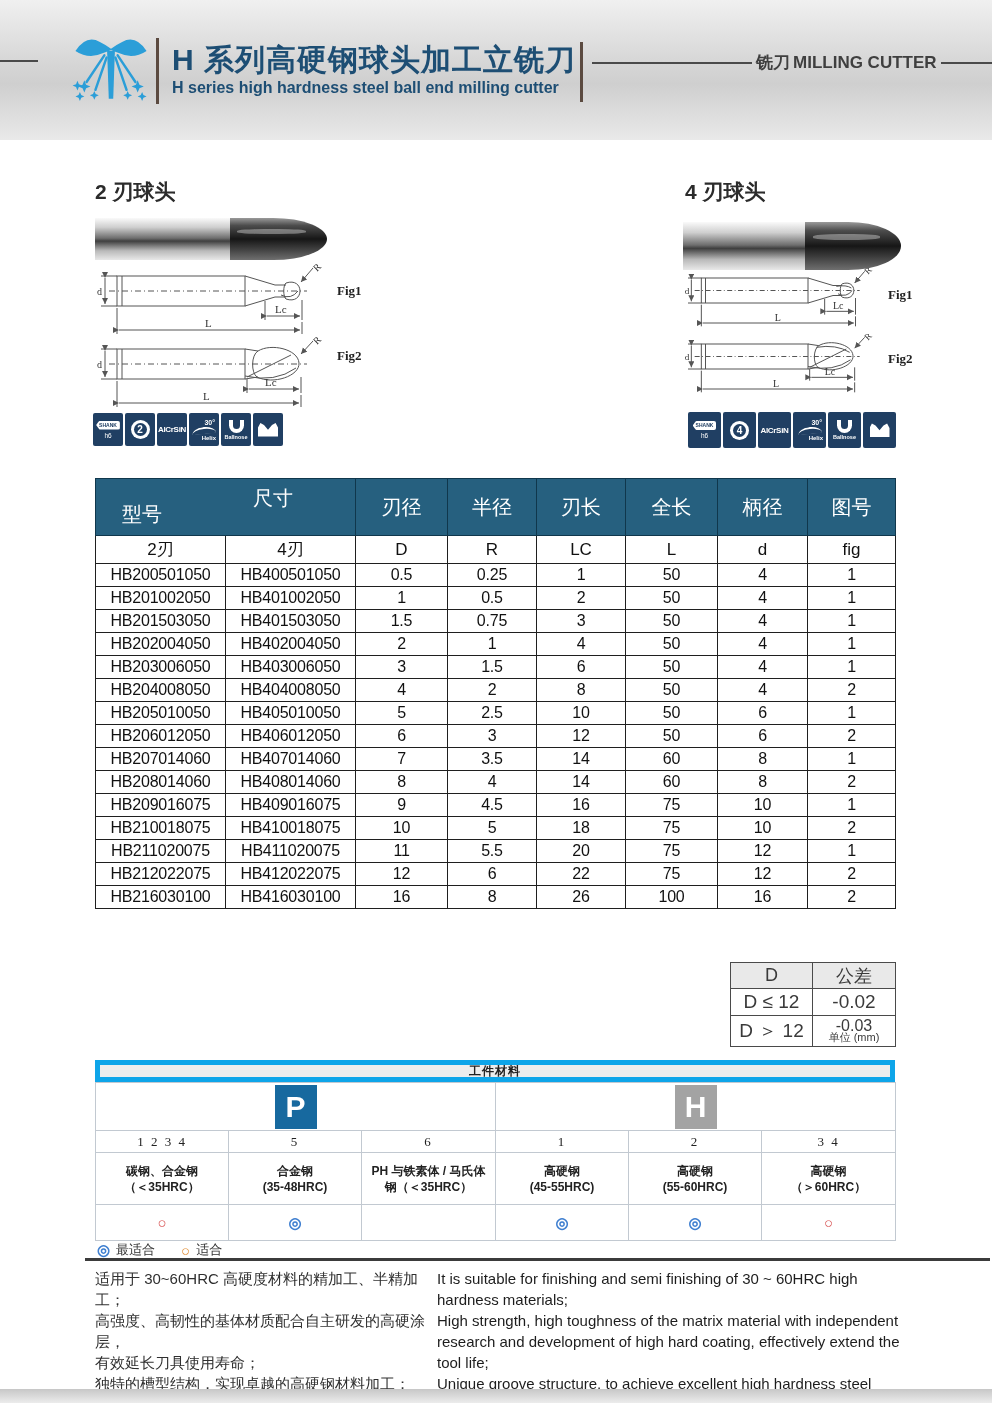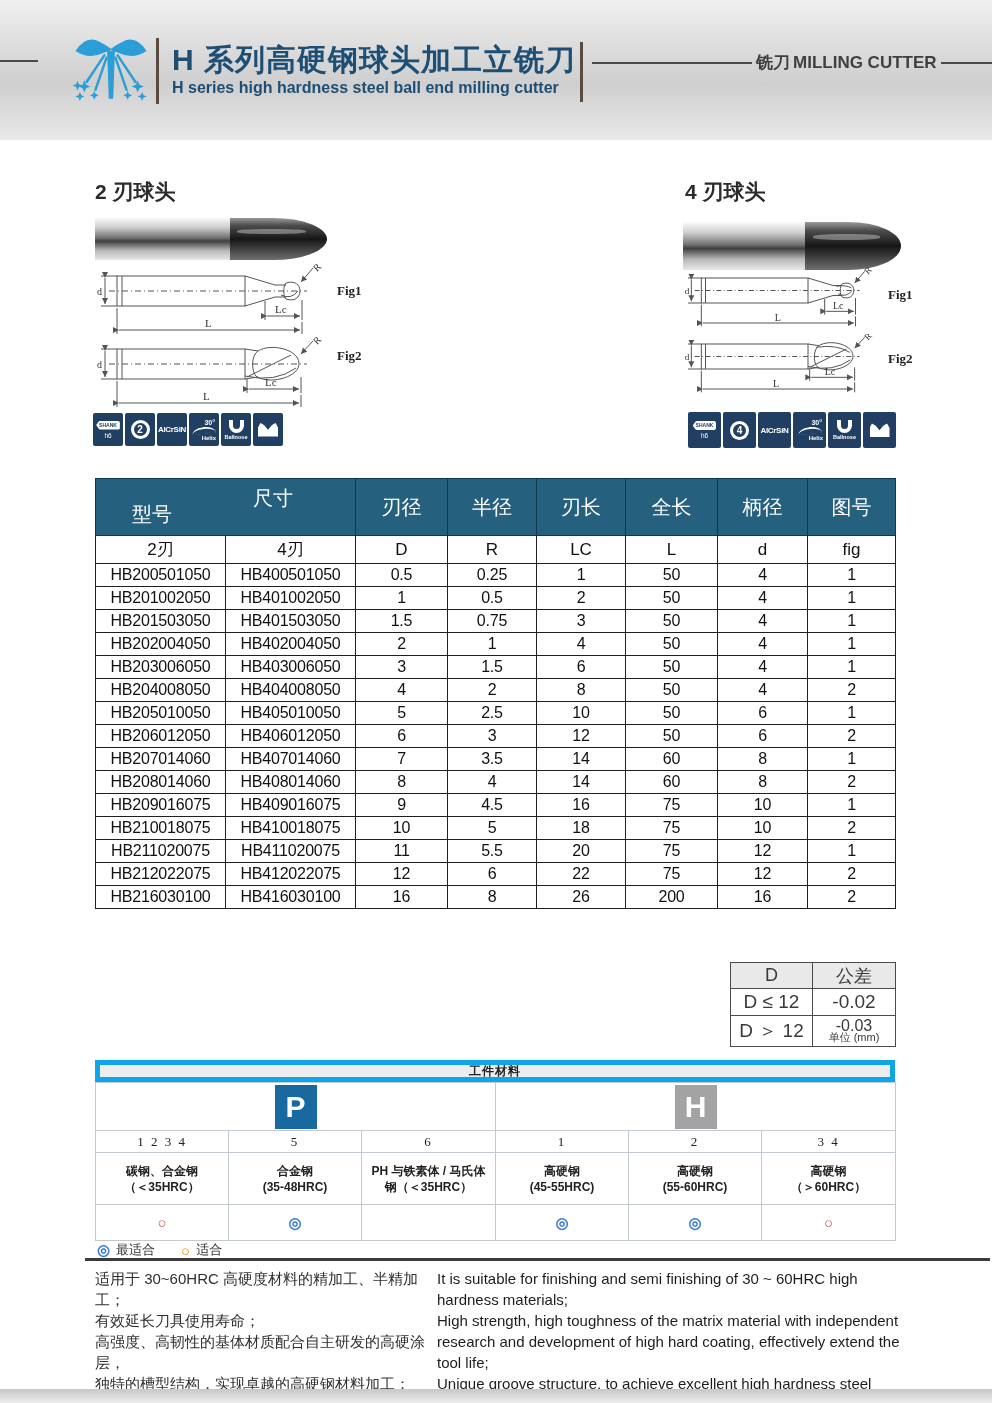--- a/index.html
+++ b/index.html
@@ -49,21 +49,21 @@
   .b-ballword { font-size:5.5px; font-weight:700; }
   .b-profile { width:20px; height:14px; background:#fff; clip-path:polygon(0 100%,0 35%,12% 4%,30% 18%,50% 52%,70% 18%,88% 4%,100% 35%,100% 100%); }
 
   
   .spec-wrap { position:absolute; left:95px; top:478px; }
   table.spec { border-collapse:collapse; table-layout:fixed; width:800px; }
   table.spec td, table.spec th { border:1px solid #1f1f1f; text-align:center; padding:0; overflow:hidden; white-space:nowrap; }
   table.spec thead th { height:57px; background:#26607f; color:#fff; font-size:20px; font-weight:400; border-color:#10374c; }
   th.diag { position:relative; background:#26607f;
     background-image:linear-gradient(to top right, rgba(0,0,0,0) calc(50% - 1px), #fff calc(50% - 1px), #fff calc(50% + 1px), rgba(0,0,0,0) calc(50% + 1px)); }
-  th.diag .tl { position:absolute; left:26px; bottom:7px; font-size:20px; font-weight:400;margin-left:10px; }
+  th.diag .tl { position:absolute; left:26px; bottom:7px; font-size:20px; font-weight:400; }
   th.diag .tr { position:absolute; right:62px; top:6px; font-size:20px; font-weight:400; }
   tr.subhead td { height:28px; font-size:17px; color:#111; font-weight:400; }
   tbody.data td { height:22px; font-size:16px; color:#111; line-height:22px; letter-spacing:-0.2px; }
 
   
   .tol-wrap { position:absolute; left:730px; top:962px; }
   table.tol { border-collapse:collapse; table-layout:fixed; width:165px; }
   table.tol td { border:1px solid #4a4a4a; text-align:center; color:#3a3a3a; padding:0; }
   table.tol tr.h td { height:26px; background:#e9e9e9; font-size:18px; }
   table.tol tr.r1 td { height:27px; font-size:19px; }
@@ -492,21 +492,21 @@
             <td>75</td>
             <td>12</td>
             <td>2</td>
           </tr>
           <tr>
             <td>HB216030100</td>
             <td>HB416030100</td>
             <td>16</td>
             <td>8</td>
             <td>26</td>
-            <td>200</td>
+            <td>100</td>
             <td>16</td>
             <td>2</td>
           </tr>
         </tbody>
     </table>
   </div>
 
   <div class="tol-wrap">
     <table class="tol">
       <colgroup>
@@ -604,22 +604,22 @@
     <span>最适合</span>
     <span class="gap"></span>
     <span class="sym orange">○</span>
     <span>适合</span>
   </div>
 
   <div class="divider"></div>
 
   <div class="foot-cn">
       <div>适用于 30~60HRC 高硬度材料的精加工、半精加工；</div>
+      <div>高强度、高韧性的基体材质配合自主研发的高硬涂层，</div>
       <div>有效延长刀具使用寿命；</div>
-      <div>高强度、高韧性的基体材质配合自主研发的高硬涂层，</div>
       <div>独特的槽型结构，实现卓越的高硬钢材料加工；</div>
       <div>推荐使用油冷或油雾冷却。</div>
     </div>
   <div class="foot-en">
       <div>It is suitable for finishing and semi finishing of 30 ~ 60HRC high hardness materials;</div>
       <div>High strength, high toughness of the matrix material with independent research and development of high hard coating, effectively extend the tool life;</div>
       <div>Unique groove structure, to achieve excellent high hardness steel processing;</div>
     </div>
 
   <div class="bottom-bar"></div>

